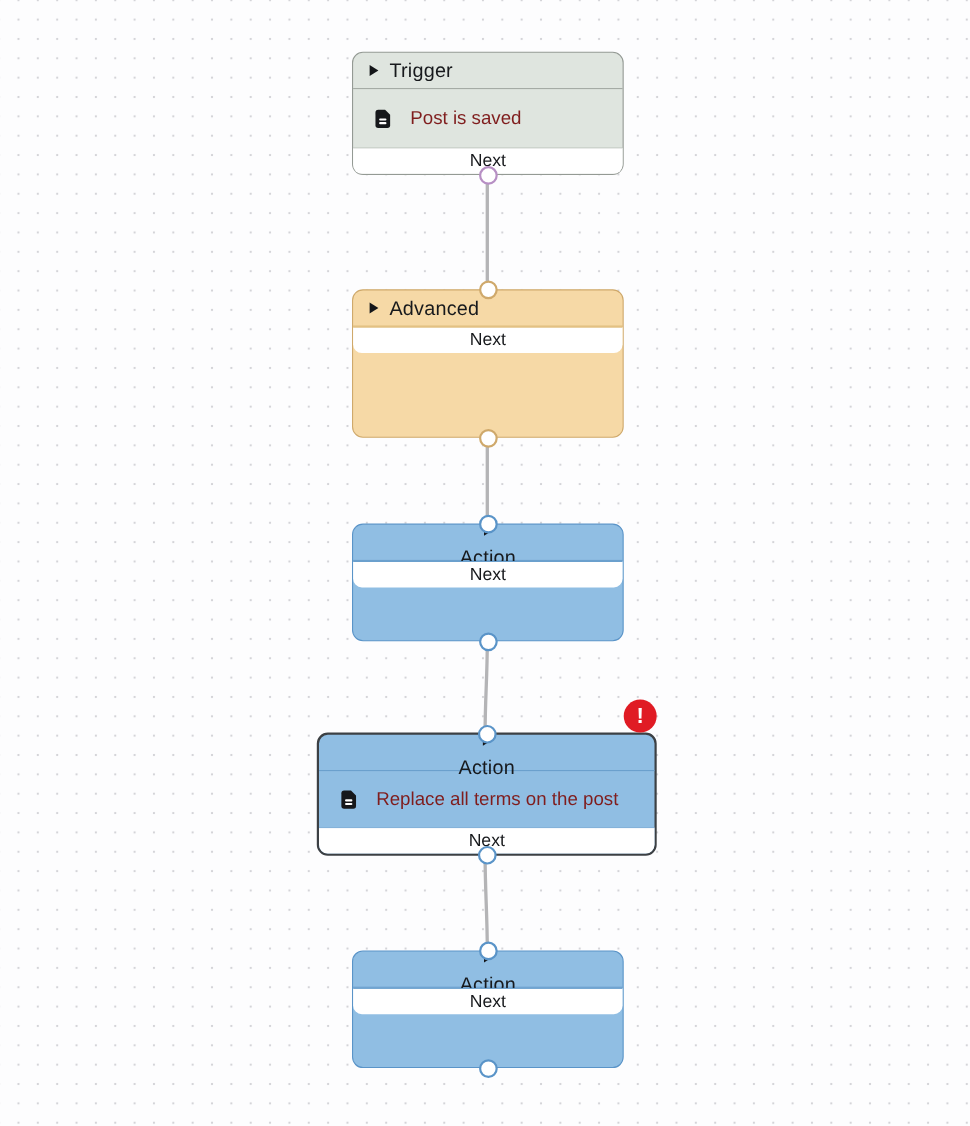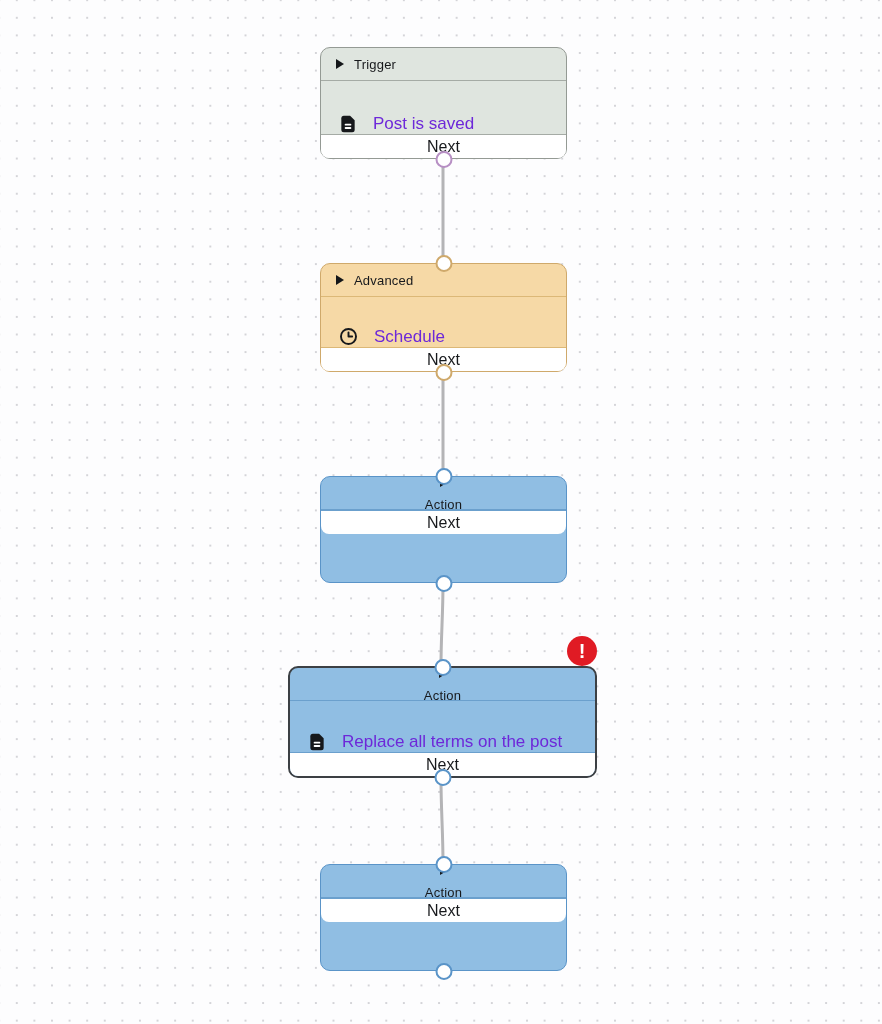--- a/index.html
+++ b/index.html
@@ -23,35 +23,35 @@
   .node {
     position:absolute;
     display:flex; flex-direction:column;
     border-radius:10px;
     z-index:1;
   }
   .node .hd {
     height:33px; flex:0 0 33px;
     display:flex; align-items:center;
     padding:0 15px; gap:10px;
-    font-size:13px; letter-spacing:.2px;
+    font-size:18px; letter-spacing:.2px;
     color:#17191c;
     border-bottom:1px solid;
   }
   .tri {
     width:0; height:0; display:inline-block;
     border-style:solid;
     border-width:5px 0 5px 8px;
     border-color:transparent transparent transparent #141619;
   }
   .bd {
     flex:1 1 auto;
-    display:flex; align-items:flex-end;
+    display:flex; align-items:center;
     padding:0 17px; gap:15px;
-    font-size:17px; color:#6d28d9;
+    font-size:17px; color:#7f1d1d;
   }
   .bd .ic { display:flex; align-items:center; }
   .ft {
     flex:0 0 24px; height:24px;
     background:#ffffff;
     display:flex; align-items:center; justify-content:center;
     font-size:16px; font-weight:500; color:#17191c;
     border-top:1px solid;
     border-radius:0 0 8px 8px;
   }
@@ -60,21 +60,21 @@
   .sage { background:#dfe5df; border:1.5px solid #949a94; }
   .sage .hd, .sage .ft { border-color:#a5aba5; }
   .tan  { background:#f6d9a6; border:1.5px solid #cfa96b; }
   .tan .hd, .tan .ft { border-color:#dcb877; }
   .blue { background:#90bee3; border:1.5px solid #5a94c8; }
   .blue .hd, .blue .ft { border-color:#6ba0cd;flex-direction:column; }
   .selected { border:2px solid #3c4044; }
 
   
   .n1 { left:320px; top:47px;  width:247px; height:112px; }
-  .n2 { left:320px; top:263px; width:247px; height:109px; }
+  .n2 { left:320px; top:263px; width:247px; height:135px; }
   .n3 { left:320px; top:476px; width:247px; height:107px; }
   .n4 { left:288px; top:666px; width:309px; height:112px; }
   .n5 { left:320px; top:864px; width:247px; height:107px; }
 
   .port {
     position:absolute; left:50%;
     width:17px; height:17px;
     transform:translateX(-50%);
     border-radius:50%;
     background:#ffffff;
@@ -127,29 +127,20 @@
       <span>Next</span>
     </div>
     <span class="port port-bottom port-purple"></span>
   </div>
 
   <div class="node tan n2">
     <div class="hd">
       <span class="tri"></span>
       <span>Advanced</span>
     </div>
-    <div class="bd">
-      <span class="ic">
-        <svg width="21" height="21" viewBox="0 0 24 24">
-            <circle cx="12" cy="12" r="8.6" fill="none" stroke="#16181b" stroke-width="2.2"></circle>
-            <path d="M12 7.4 V12 H16.2" fill="none" stroke="#16181b" stroke-width="2.2" stroke-linecap="round" stroke-linejoin="round"></path>
-          </svg>
-      </span>
-      <span>Schedule</span>
-    </div>
     <div class="ft">
       <span>Next</span>
     </div>
     <span class="port port-top port-tan"></span>
     <span class="port port-bottom port-tan"></span>
   </div>
 
   <div class="node blue n3">
     <div class="hd">
       <span class="tri"></span>

